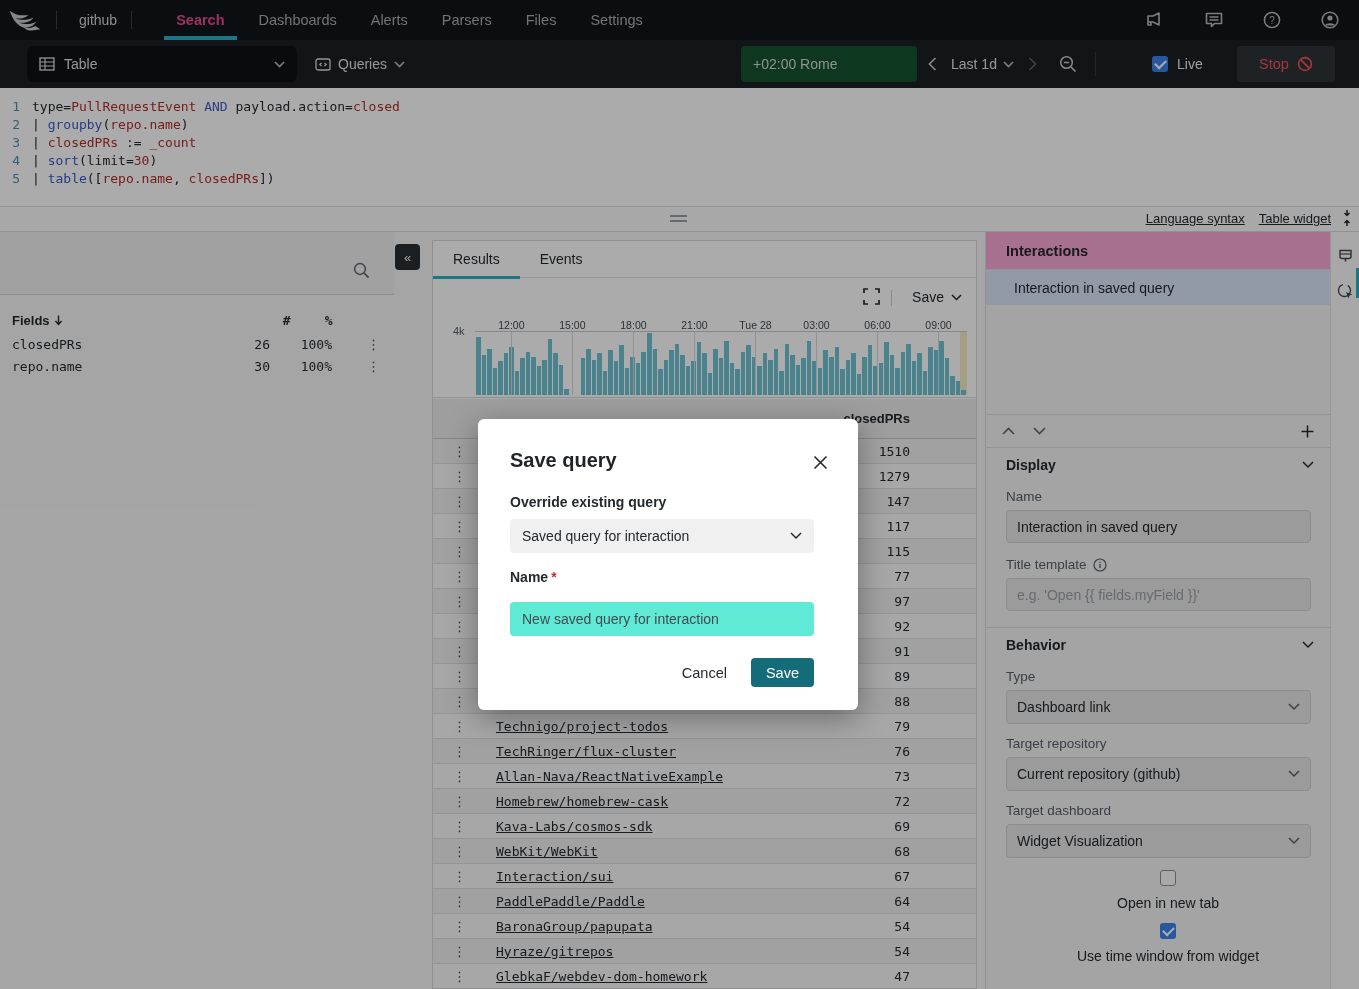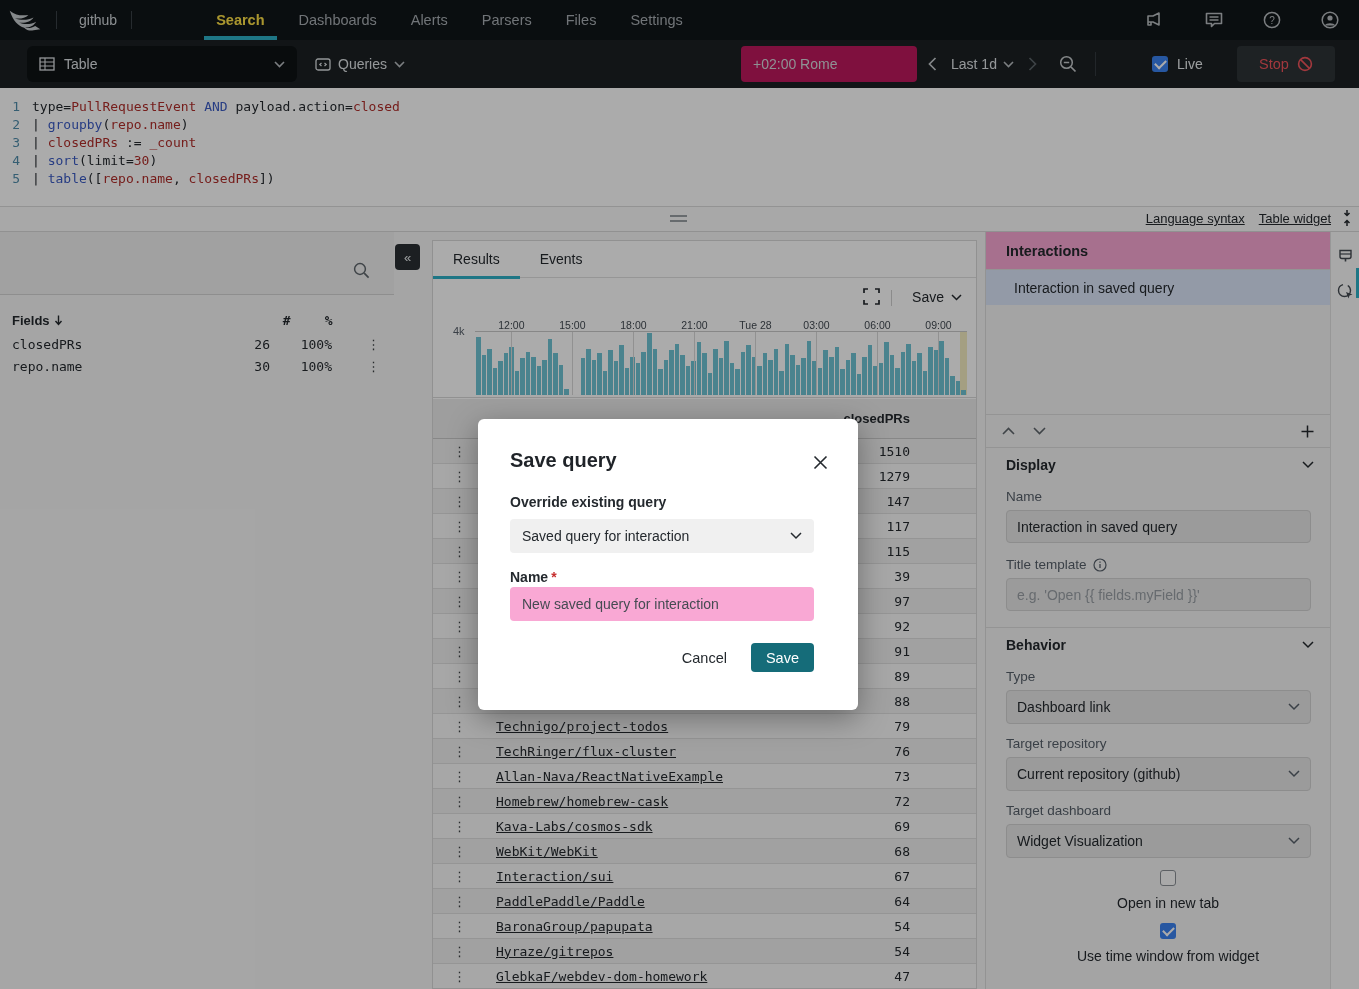--- a/index.html
+++ b/index.html
@@ -7,31 +7,31 @@
   body { font-family:"Liberation Sans", sans-serif; background:#ffffff; position:relative; }
   .mono { font-family:"DejaVu Sans Mono", monospace; }
 
   
   .nav { position:absolute; left:0; top:0; width:1359px; height:40px; background:#101518; display:flex; align-items:center; z-index:10; }
   .nav-logo { width:34px; height:26px; margin-left:8px; flex:0 0 auto; }
   .nav-sep { width:1px; height:18px; background:#3a4147; margin:0 14px; }
   .nav-repo { color:#cfd5d9; font-size:14px;margin-left:8px; }
   .nav-items { display:flex; align-items:center; height:40px; margin-left:30px; gap:34px; }
   .nav-item { color:#a8aeb3; font-size:14.5px; height:40px; display:flex; align-items:center; position:relative; cursor:pointer; }
-  .nav-item.active { color:#fde047; font-weight:700;margin-left:40px; }
+  .nav-item.active { color:#ec4899; font-weight:700; }
   .nav-item.active::after { content:""; position:absolute; left:-12px; right:-12px; bottom:0; height:4px; background:#2eb0c7; }
   .nav-right { margin-left:auto; display:flex; align-items:center; gap:40px; margin-right:20px; }
   .nav-right svg { display:block; }
 
   
   .toolbar { position:absolute; left:0; top:40px; width:1359px; height:48px; background:#1b2023; display:flex; align-items:center; z-index:10; }
   .widget-select { margin-left:27px; width:270px; height:36px; background:#0e1214; border-radius:6px; display:flex; align-items:center; padding:0 12px; color:#dde1e4; font-size:14px; cursor:pointer; }
   .widget-select .chev { margin-left:auto; }
   .queries-btn { margin-left:18px; display:flex; align-items:center; gap:7px; color:#dde1e4; font-size:14px; cursor:pointer; }
-  .tz-box { position:absolute; left:741px; top:6px; width:176px; height:36px; background:#be185d; border-radius:4px; display:flex; align-items:center; padding:0 12px; color:#d5d9dc; font-size:14px; cursor:pointer; }
+  .tz-box { position:absolute; left:741px; top:6px; width:176px; height:36px; background:#14532d; border-radius:4px; display:flex; align-items:center; padding:0 12px; color:#d5d9dc; font-size:14px; cursor:pointer; }
   .time-nav { position:absolute; left:928px; top:6px; height:36px; display:flex; align-items:center; gap:14px; }
   .time-range { color:#dde1e4; font-size:14px; display:flex; align-items:center; gap:6px; cursor:pointer; }
   .icon-btn { background:none; border:none; cursor:pointer; display:flex; align-items:center; }
   .tb-divider { width:1px; height:24px; background:#343a3f; margin:0 4px; }
   .live-wrap { position:absolute; left:1152px; top:6px; height:36px; display:flex; align-items:center; gap:9px; cursor:pointer; }
   .checkbox { width:16px; height:16px; border-radius:3px; display:flex; align-items:center; justify-content:center; }
   .checkbox.checked { background:#3b82f0; }
   .checkbox.checked::after { content:""; width:9px; height:5px; border-left:2px solid #fff; border-bottom:2px solid #fff; transform:rotate(-45deg) translate(1px,-1px); }
   .live-label { color:#e8ebed; font-size:14px; }
   .stop-btn { position:absolute; left:1237px; top:6px; width:98px; height:36px; background:#2d3337; border-radius:4px; display:flex; align-items:center; justify-content:center; gap:8px; color:#f2545b; font-size:14.5px; cursor:pointer; border:none; }
@@ -128,21 +128,21 @@
 
   
   .overlay { position:absolute; inset:0; background:rgba(0,0,0,0.33); z-index:40; }
   .modal { position:absolute; left:478px; top:419px; width:380px; height:291px; background:#ffffff; border-radius:6px; box-shadow:0 8px 30px rgba(0,0,0,0.35); z-index:50; padding:30px 32px; }
   .modal-title { font-size:20px; font-weight:700; color:#1f2328; }
   .modal-close { position:absolute; right:30px; top:36px; background:none; border:none; cursor:pointer; }
   .m-label { margin-top:22px; font-size:14px; font-weight:700; color:#24292e; display:flex; gap:3px; }
   .m-req { color:#c62f2f; }
   .m-select { margin-top:9px; width:304px; height:34px; background:#f0f0f0; border-radius:4px; display:flex; align-items:center; padding:0 12px; font-size:14px; color:#24292e; cursor:pointer; }
   .m-select .chev { margin-left:auto; }
-  .m-input { margin-top:2px; width:304px; height:34px; background:#f9a8d4; border:none; border-radius:4px; padding:0 12px; font-size:14px; color:#454b52; font-family:"Liberation Sans", sans-serif; }
+  .m-input { margin-top:17px; width:304px; height:34px; background:#5eead4; border:none; border-radius:4px; padding:0 12px; font-size:14px; color:#454b52; font-family:"Liberation Sans", sans-serif; }
   .m-actions { margin-top:22px; display:flex; justify-content:flex-end; align-items:center; gap:24px; width:304px; }
   .m-cancel { background:none; border:none; font-size:14.5px; color:#24292e; cursor:pointer; font-family:"Liberation Sans", sans-serif; }
   .m-save { background:#156c79; color:#ffffff; border:none; border-radius:4px; height:29px; padding:0 15px; font-size:14.5px; cursor:pointer; font-family:"Liberation Sans", sans-serif; }
 </style>
 </head>
 <body>
 
 <header class="nav">
   <svg class="nav-logo" viewBox="0 0 40 30">
     <path d="M2 4 C10 10 16 10 24 9 C20 13 14 14 8 13 C16 16 24 15 30 12 C27 17 20 19 13 18 C20 21 28 20 33 17 C31 21 26 24 20 24 C24 25 29 24 32 22 L38 26 L30 27 C26 28 22 27 19 24 C12 22 6 16 2 4 Z" fill="#c7ccd0"></path>
@@ -485,21 +485,21 @@
      <span class="rt-count mono">117</span>
    </div>
         <div class="rt-row">
      <span class="kebab mono">⋮</span>
      <span class="rt-name mono"></span>
      <span class="rt-count mono">115</span>
    </div>
         <div class="rt-row">
      <span class="kebab mono">⋮</span>
      <span class="rt-name mono"></span>
-     <span class="rt-count mono">39</span>
+     <span class="rt-count mono">77</span>
    </div>
         <div class="rt-row">
      <span class="kebab mono">⋮</span>
      <span class="rt-name mono"></span>
      <span class="rt-count mono">97</span>
    </div>
         <div class="rt-row">
      <span class="kebab mono">⋮</span>
      <span class="rt-name mono"></span>
      <span class="rt-count mono">92</span>

